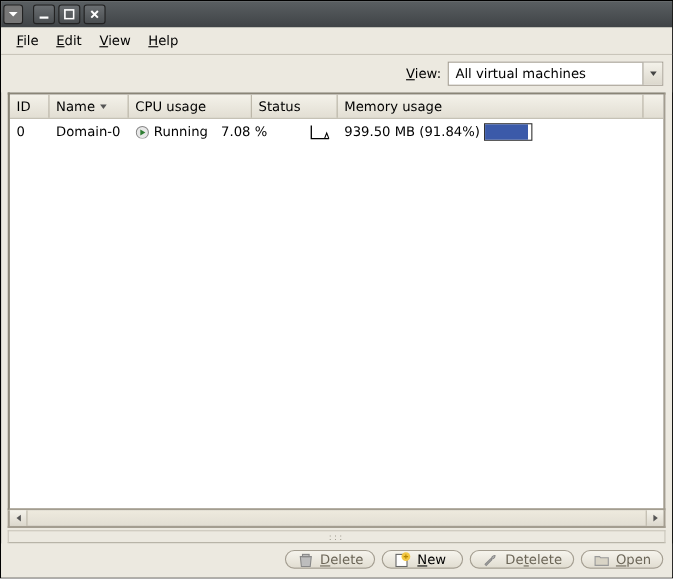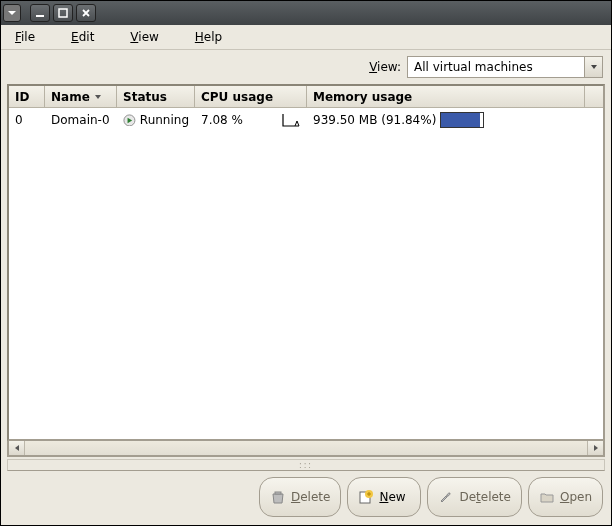--- a/index.html
+++ b/index.html
@@ -48,21 +48,20 @@
   display: flex; align-items: center; justify-content: center;
   color: #fff;
   cursor: pointer;
 }
 
 .menubar {
   background: #ece9e0;
   border-bottom: 1px solid #c9c5ba;
   padding: 3px 6px;
   display: flex;
-  gap: 20px;
 }
 .menubar .menu-item {
   padding: 2px 8px;
   cursor: pointer;
 }
 .menubar .menu-item u { text-decoration: underline; }
 
 .viewrow {
   display: flex;
   justify-content: flex-end;
@@ -105,21 +104,20 @@
   border-bottom: 1px solid #b7b2a4;
 }
 .th {
   border-right: 1px solid #b7b2a4;
   padding: 3px 6px;
   font-size: 12px;
   display: flex;
   align-items: center;
   height: 21px;
   cursor: pointer;
-  font-weight: bold;
 }
 .th.last { border-right: none; }
 .th .sort { margin-left: 4px; }
 .col-id { width: 36px; }
 .col-name { width: 72px; }
 .col-status { width: 78px; }
 .col-cpu { width: 112px; }
 .col-mem { flex: 1; }
 .col-scroll { width: 18px; border-right: none; }
 .table-body {
@@ -179,21 +177,21 @@
   justify-content: flex-end;
   padding: 6px 8px 8px 8px;
   gap: 6px;
   background: #ece9e0;
 }
 .btn {
   border: 1px solid #a39d90;
   background: linear-gradient(to bottom,#f6f4ed,#e1ddd1);
   padding: 4px 10px;
   min-width: 74px;
-  height: 40px;
+  height: 17px;
   display: flex;
   align-items: center;
   gap: 5px;
   cursor: pointer;
   border-radius: 14px;
   color: #6c6658;
 }
 .btn.enabled { color: #000; }
 .btn u { text-decoration: underline; }
 .btn .ico { width: 16px; height: 16px; display: inline-flex; }
@@ -266,22 +264,22 @@
     <div class="table-header">
       <div class="th col-id">ID</div>
       <div class="th col-name">
         <span>Name</span>
         <span class="sort">
           <svg width="8" height="8">
               <path d="M1 2 L4 6 L7 2 Z" fill="#555"></path>
             </svg>
         </span>
       </div>
+      <div class="th col-cpu">CPU usage</div>
       <div class="th col-status">Status</div>
-      <div class="th col-cpu">CPU usage</div>
       <div class="th col-mem">Memory usage</div>
       <div class="th col-scroll last"></div>
     </div>
     <div class="table-body">
       <div class="row">
         <div class="cell col-id">0</div>
         <div class="cell col-name">Domain-0</div>
         <div class="cell col-status">
           <span class="status-icon">
             <svg viewBox="0 0 14 14">

